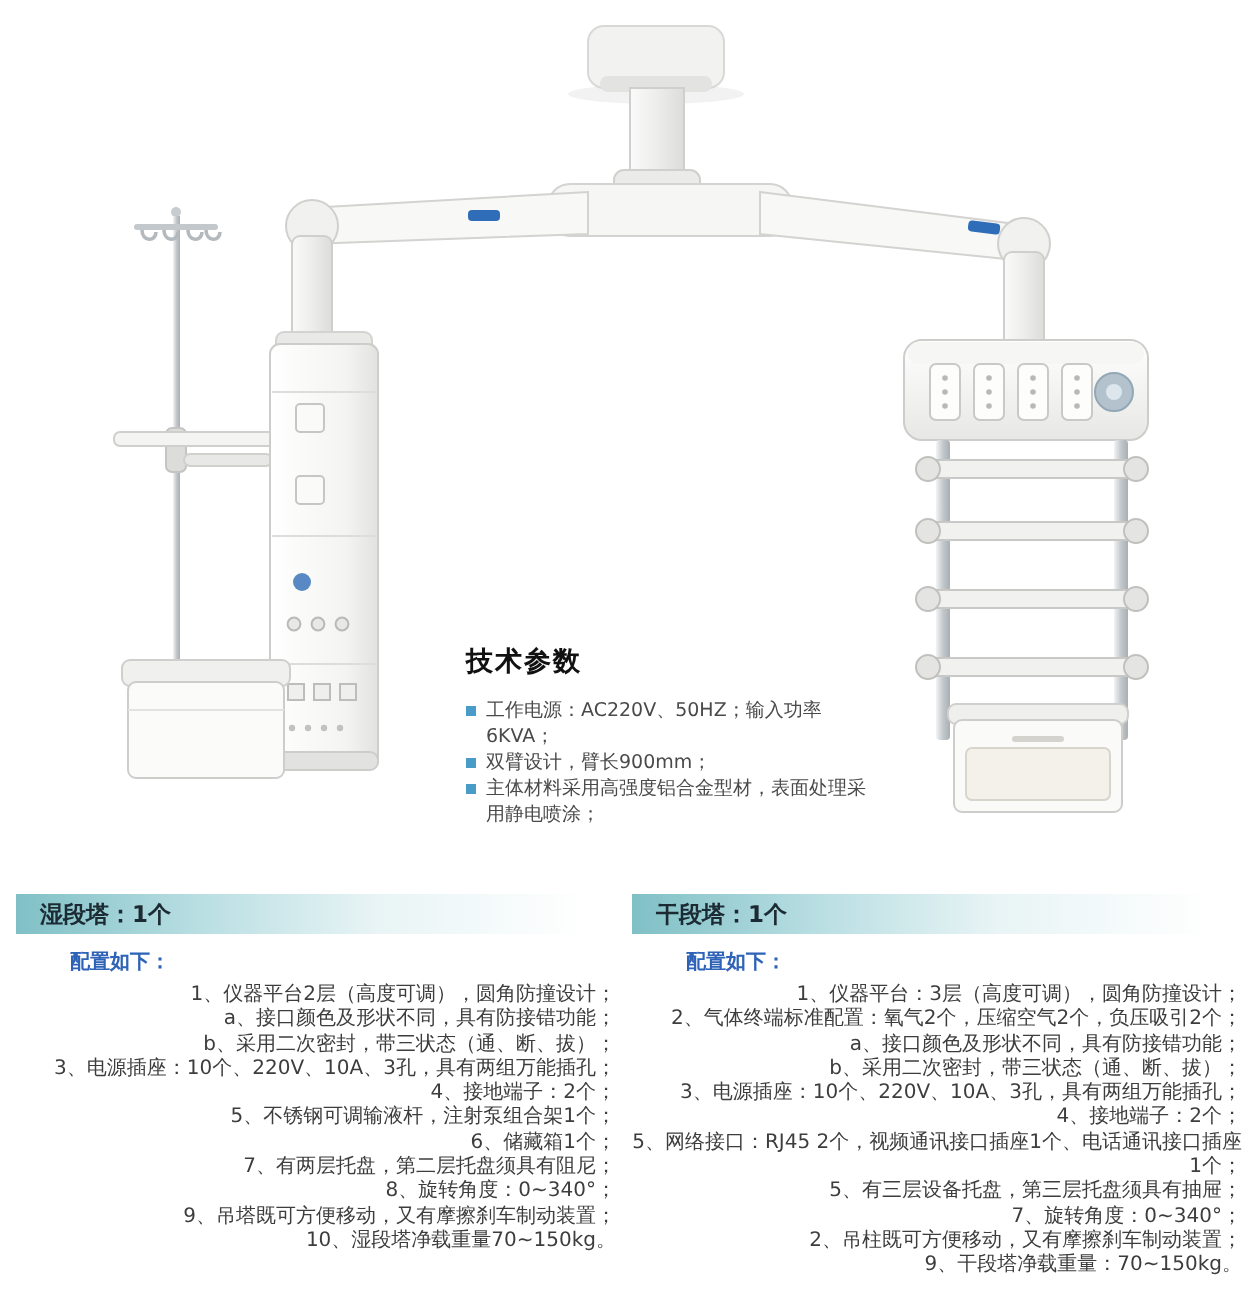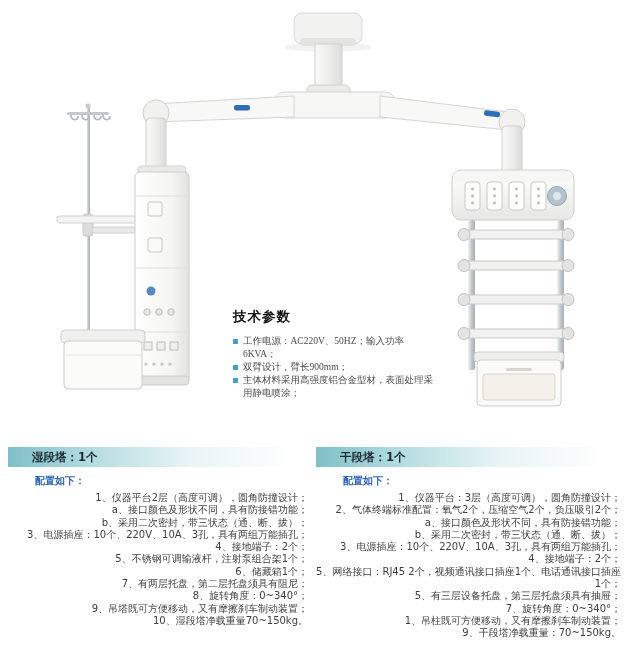--- a/index.html
+++ b/index.html
@@ -7,33 +7,33 @@
   body {
     position: relative;
     background: #ffffff;
     font-family: "DejaVu Sans", "Liberation Sans", sans-serif;
     overflow: hidden;
   }
   .figure { position: absolute; left: 0; top: 0; width: 628px; height: 445px; }
   .figure svg { display: block; }
 
   
-  .tech { position: absolute; left: 233px; top: 308px; width: 200px; font-family: Liberation Serif, serif; }
+  .tech { position: absolute; left: 233px; top: 322px; width: 200px; }
   .tech h3 { font-size: 13.5px; font-weight: bold; color: #111; margin: 0 0 9px 0; letter-spacing: 1px; }
   .tech ul { list-style: none; }
   .tech-item { display: flex; font-size: 9.5px; line-height: 13px; color: #4a4a4a; }
   .sq { flex: none; width: 5px; height: 5px; background: #4a9cc8; margin: 4px 5px 0 0; }
   .tech-item .tt { flex: 1; }
 
   
   .spec { position: absolute; top: 447px; }
   .spec-left { left: 8px; width: 300px; }
   .spec-right { left: 316px; width: 305px; }
   .spec-header {
-    height: 20px; line-height: 20px; padding-left: 24px;
+    height: 20px; line-height: 20px; padding-left: 12px;
     font-size: 11.5px; font-weight: bold; color: #1c2a33;
     background: linear-gradient(90deg, #7fc0c6 0%, #b8dee2 30%, #e8f4f5 60%, #ffffff 95%);
   }
   .cfg-label { margin: 7px 0 4px 2px; font-size: 10px; font-weight: bold; color: #2e63b8; padding-left: 25px; }
   .cfg-line {
     font-size: 10px; line-height: 12.3px; color: #3d3d3d;
     white-space: pre-wrap; padding-left: 17px; text-indent: -17px; text-align: right;
   }
 </style>
 </head>
@@ -269,17 +269,17 @@
       <div class="cfg-line">3、电源插座：10个、220V、10A、3孔，具有两组万能插孔；</div>
 
       <div class="cfg-line">4、接地端子：2个；</div>
 
       <div class="cfg-line">5、网络接口：RJ45 2个，视频通讯接口插座1个、电话通讯接口插座1个；</div>
 
       <div class="cfg-line">5、有三层设备托盘，第三层托盘须具有抽屉；</div>
 
       <div class="cfg-line">7、旋转角度：0~340°；</div>
 
-      <div class="cfg-line">1、吊柱既可方便移动，又有摩擦刹车制动装置；</div>
+      <div class="cfg-line">2、吊柱既可方便移动，又有摩擦刹车制动装置；</div>
 
       <div class="cfg-line">9、干段塔净载重量：70~150kg。</div>
     </div>
 </section>
 
 </body></html>

